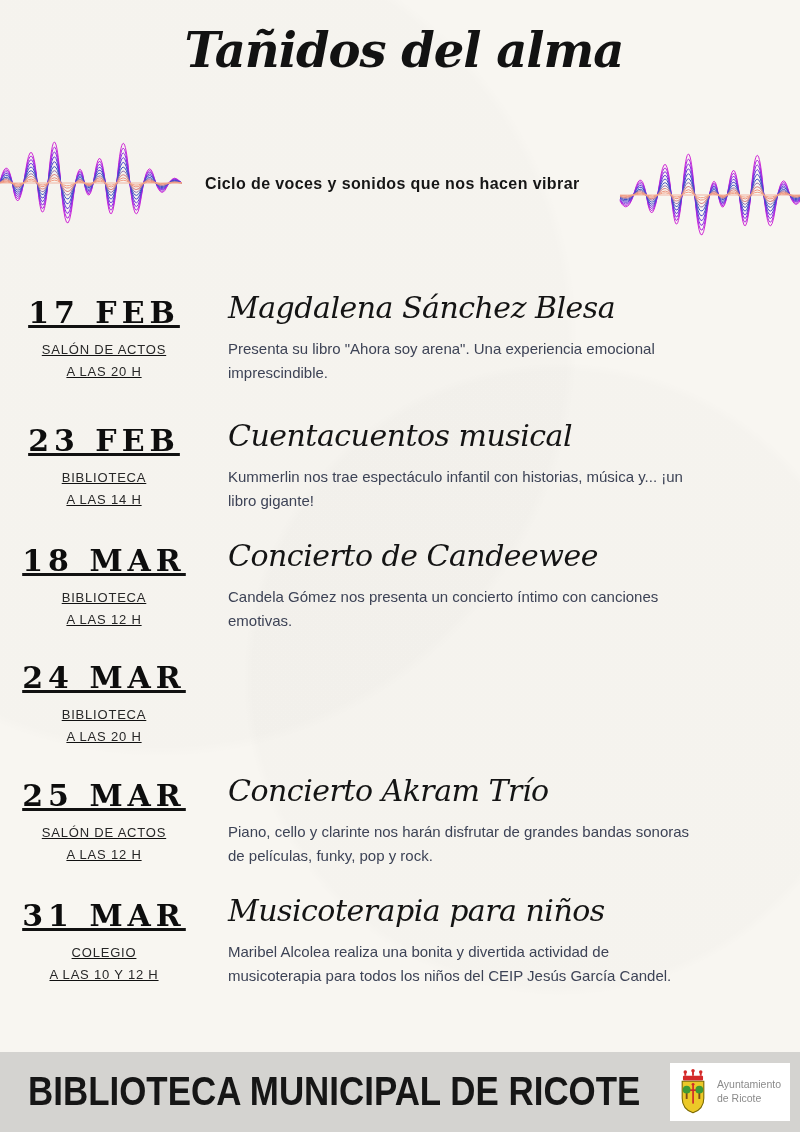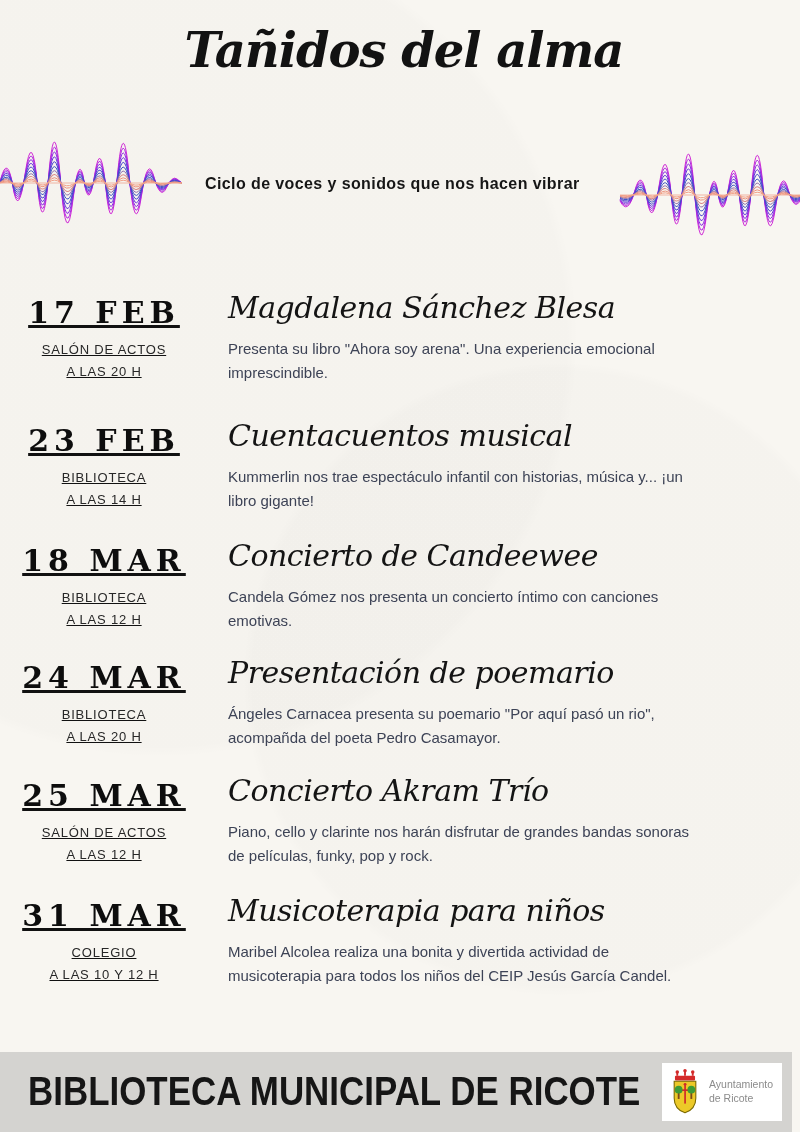--- a/index.html
+++ b/index.html
@@ -54,21 +54,21 @@
     font-family:"DejaVu Serif",serif;
     font-style:italic;font-weight:400;
     font-size:30px;letter-spacing:-.5px;
     color:#141414;white-space:nowrap;
   }
   .desc{
     margin:12px 0 0;max-width:478px;
     font-size:15px;line-height:1.62;color:#3d4356;
   }
   footer{
-    position:absolute;left:0;right:8px;top:1052px;height:80px;
+    position:absolute;left:0;right:0;top:1052px;height:80px;
     background:#d4d3d0;
     display:flex;align-items:center;
     padding:0 10px 0 28px;box-sizing:border-box;
   }
   .footer-title{
     flex:1;
     font-weight:700;font-size:36px;letter-spacing:0;
     transform:scale(.97,1.12);transform-origin:left center;
     color:#161616;white-space:nowrap;
   }
@@ -152,24 +152,20 @@
         <p class="desc">Candela Gómez nos presenta un concierto íntimo con canciones emotivas.</p>
       </div>
     </section>
 
     <section class="event" style="top:661px">
       <div class="left">
         <div class="date">24 MAR</div>
         <div class="venue">BIBLIOTECA</div>
         <div class="time">A LAS 20 H</div>
       </div>
-      <div class="right">
-        <h2 class="etitle">Presentación de poemario</h2>
-        <p class="desc">Ángeles Carnacea presenta su poemario "Por aquí pasó un rio", acompañda del poeta Pedro Casamayor.</p>
-      </div>
     </section>
 
     <section class="event" style="top:779px">
       <div class="left">
         <div class="date">25 MAR</div>
         <div class="venue">SALÓN DE ACTOS</div>
         <div class="time">A LAS 12 H</div>
       </div>
       <div class="right">
         <h2 class="etitle">Concierto Akram Trío</h2>

